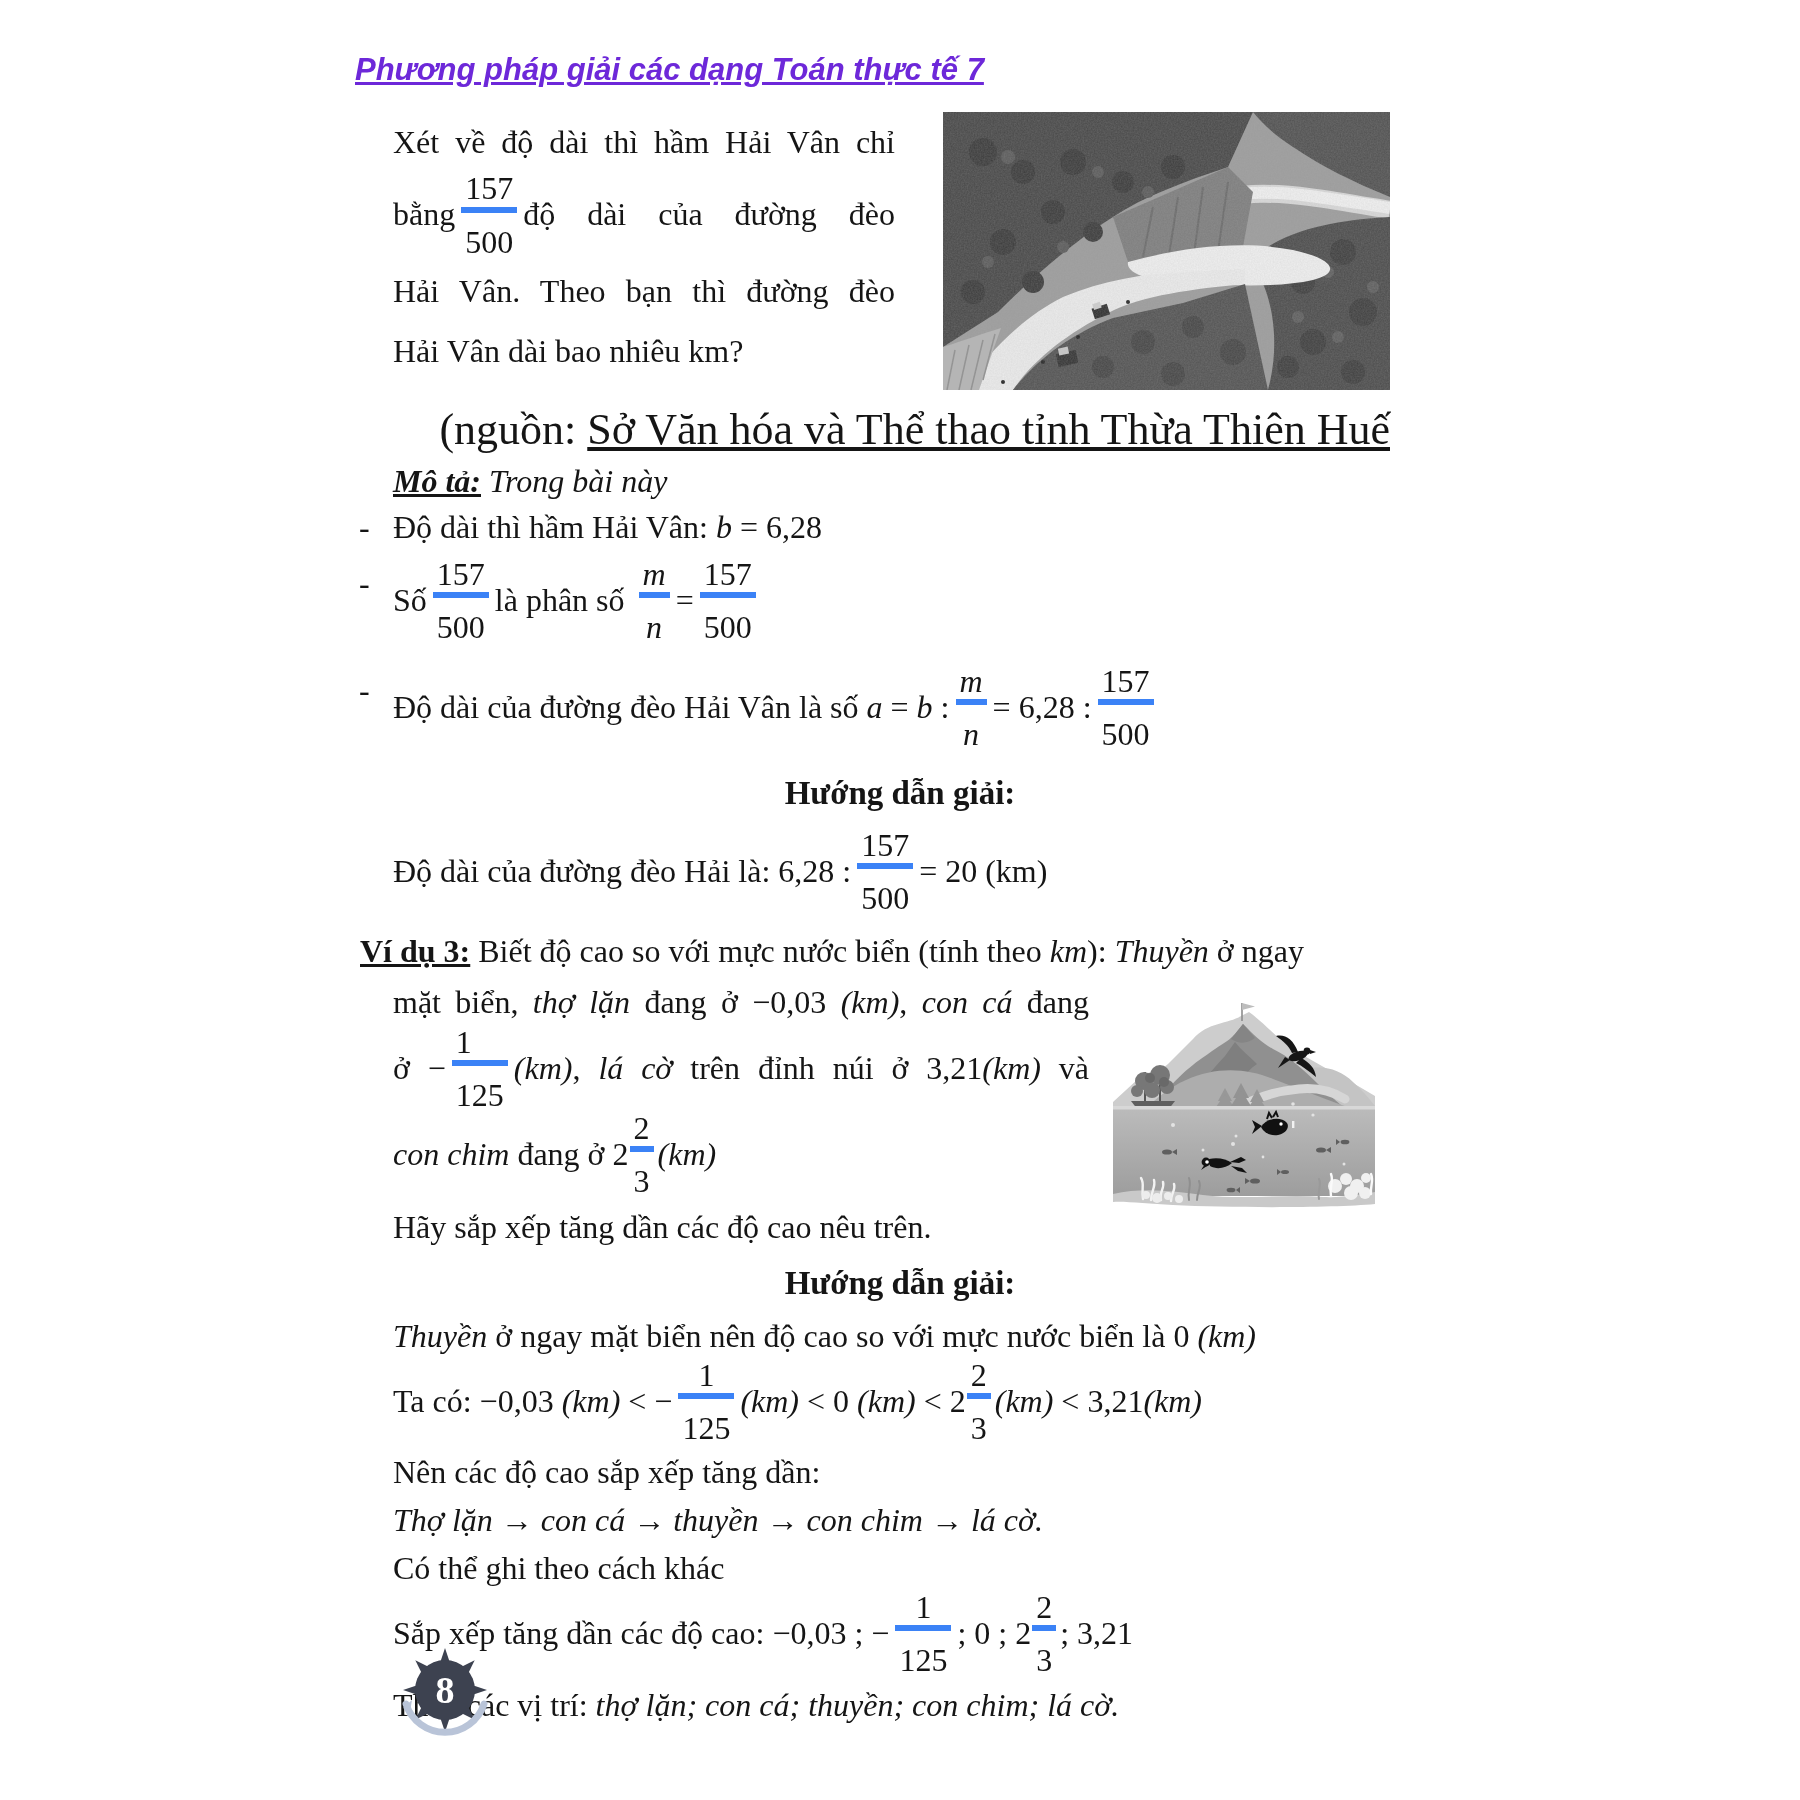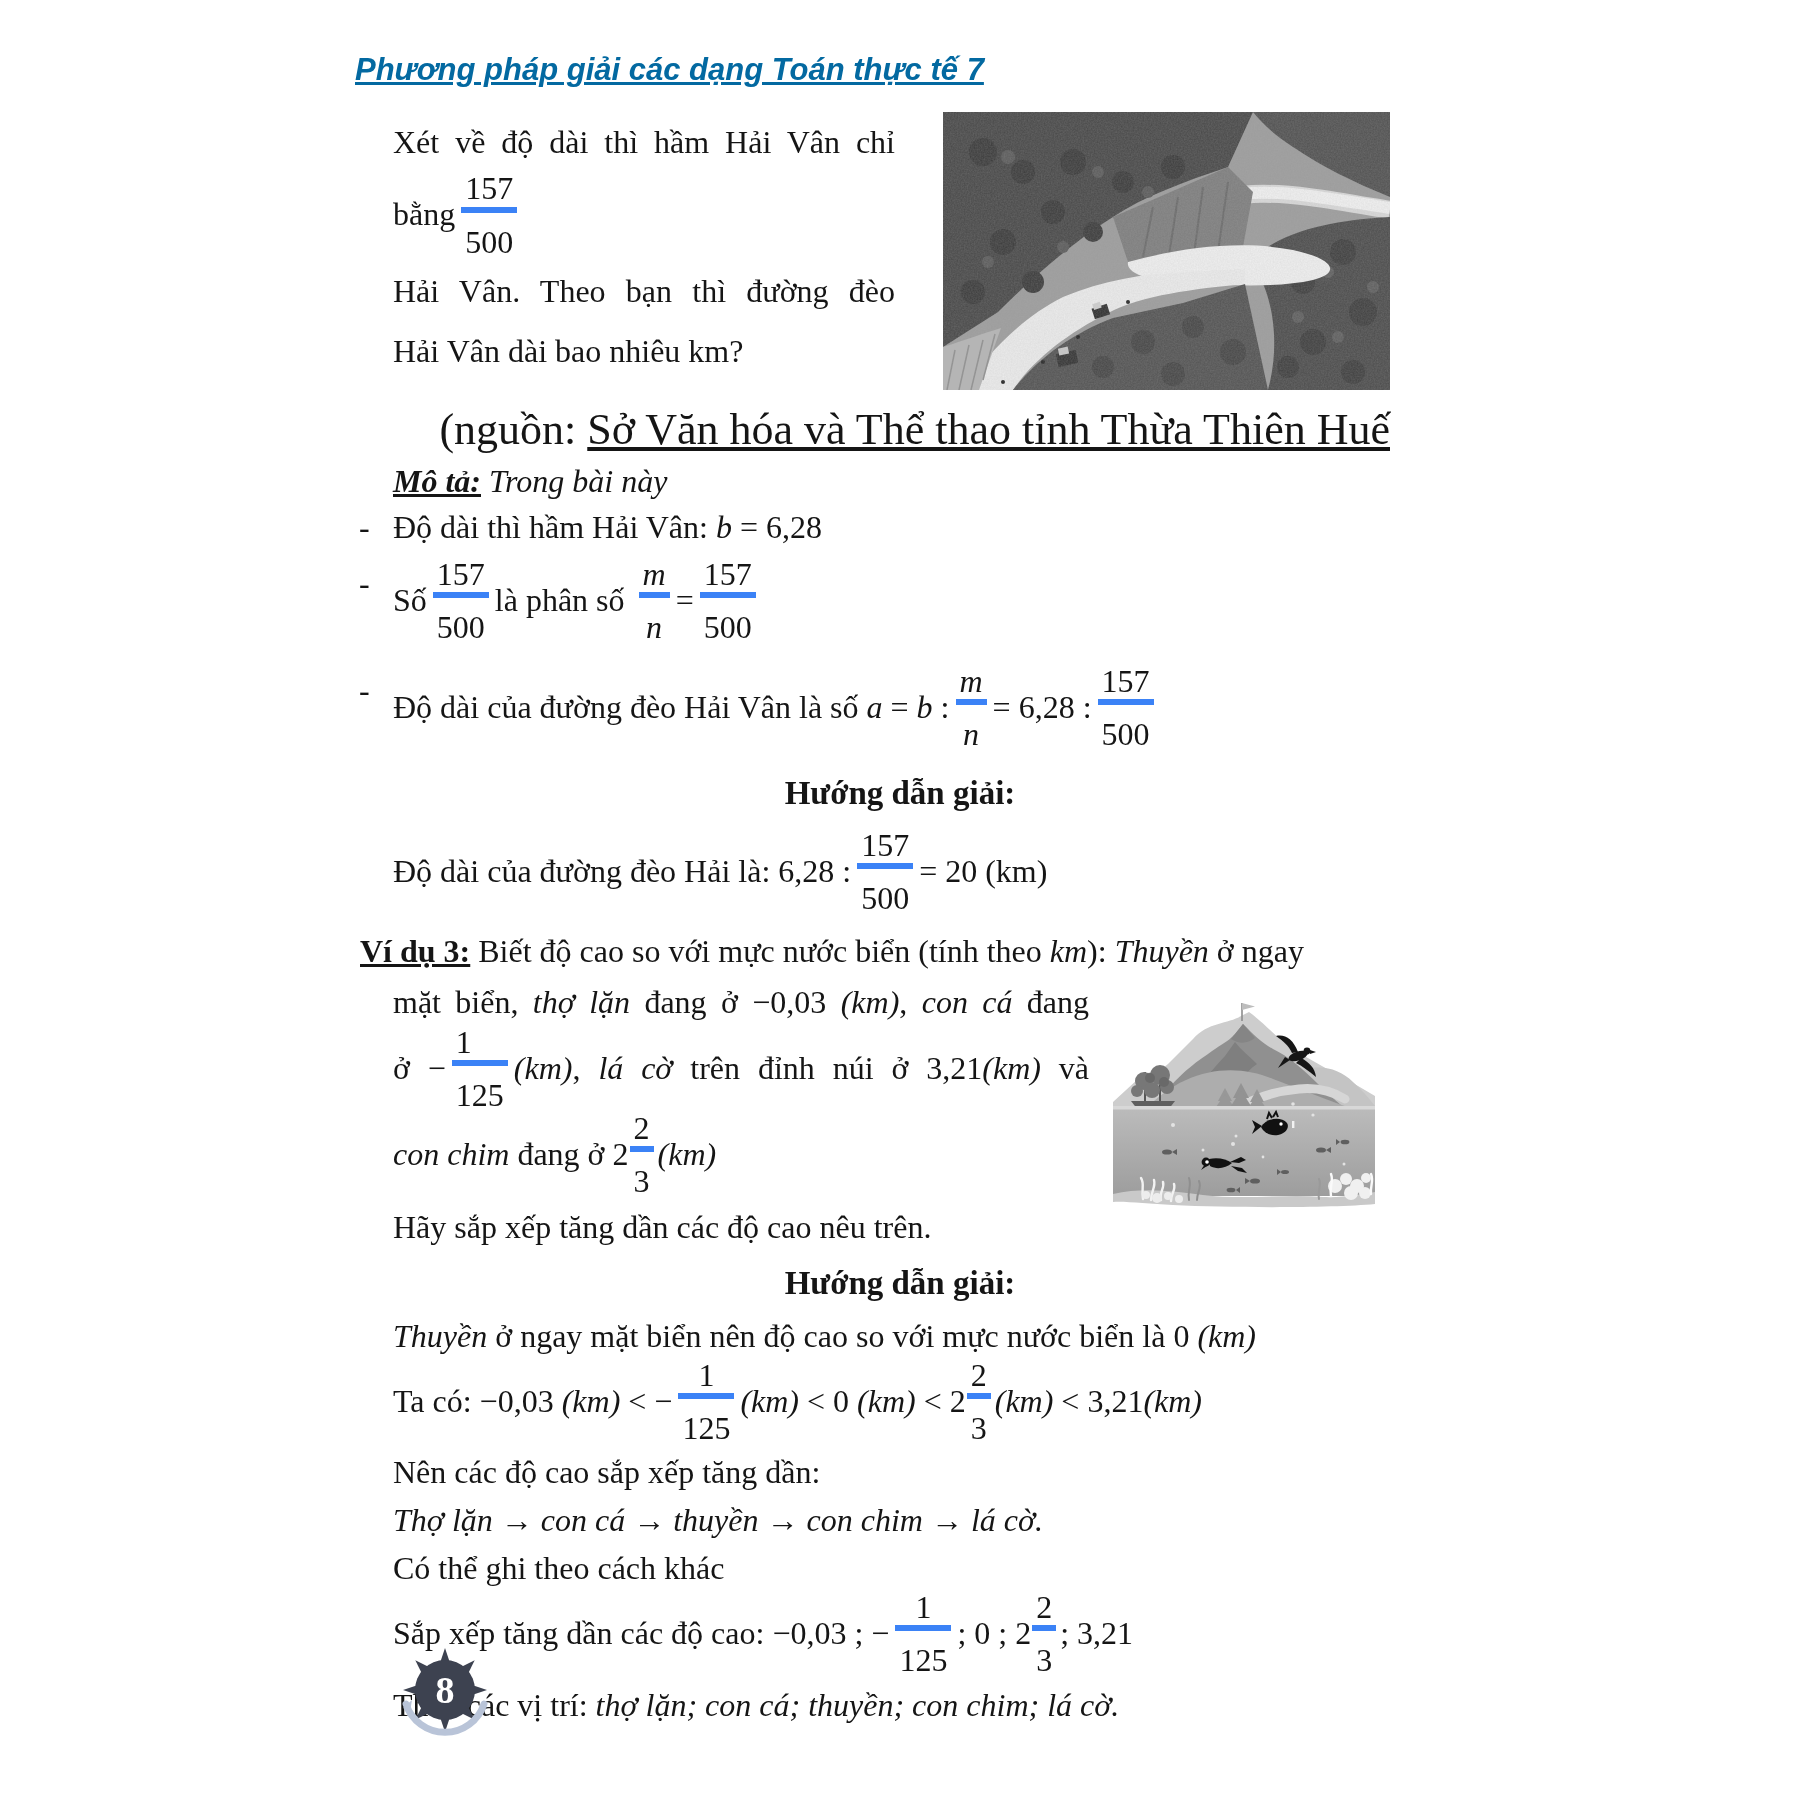--- a/index.html
+++ b/index.html
@@ -3,21 +3,21 @@
 <meta charset="utf-8">
 <style>
   * { margin:0; padding:0; box-sizing:border-box; }
   html,body { width:1800px; height:1800px; background:#ffffff; overflow:hidden; }
   body { font-family:"Liberation Serif","DejaVu Serif",serif; color:#151515; position:relative; }
   .page { position:absolute; inset:0; padding:52px 355px 0 355px; }
 
   .header-title {
     font-family:"Liberation Sans","DejaVu Sans",sans-serif;
     font-style:italic; font-weight:bold; font-size:31px;
-    text-decoration:underline; margin-bottom:24px; color:#0369a1;
+    text-decoration:underline; margin-bottom:24px; color:#6d28d9;
   }
 
   .line { font-size:32px; line-height:46px; padding-left:38px; }
   .fline { padding-top:8px; padding-bottom:8px; }
 
   .intro-row { display:flex; align-items:flex-start;gap:48px; }
   .intro-text { width:548px; padding-left:38px; }
   .iline { font-size:32px; line-height:60px; text-align:justify; text-align-last:justify; }
   .iline.fracline { line-height:84px; }
   .iline.last { text-align-last:left; }
@@ -61,21 +61,21 @@
 <body>
 
 <div class="page">
 
   <div class="header-title">Phương pháp giải các dạng Toán thực tế 7</div>
 
   <div class="intro-row">
     <div class="intro-text">
       <div class="iline">Xét về độ dài thì hầm Hải Vân chỉ</div>
       <div class="iline fracline">
-        <span>bằng</span><span class="frac"><span class="num">157</span><span class="den">500</span></span>
+        <span>bằng</span><span class="frac"><span class="num">157</span><span class="den">500</span></span><span>độ dài của đường đèo</span>
       </div>
       <div class="iline">Hải Vân. Theo bạn thì đường đèo</div>
       <div class="iline last">Hải Vân dài bao nhiêu km?</div>
     </div>
     <div class="photo-wrap">
       <svg width="447" height="278" viewBox="0 0 447 278">
         <defs>
           <filter id="grain">
               <feTurbulence type="fractalNoise" baseFrequency="0.7" numOctaves="2" seed="4"></feTurbulence>
               <feColorMatrix type="matrix" values="0 0 0 0 0.45  0 0 0 0 0.45  0 0 0 0 0.45  0 0 0 0.28 0"></feColorMatrix>

